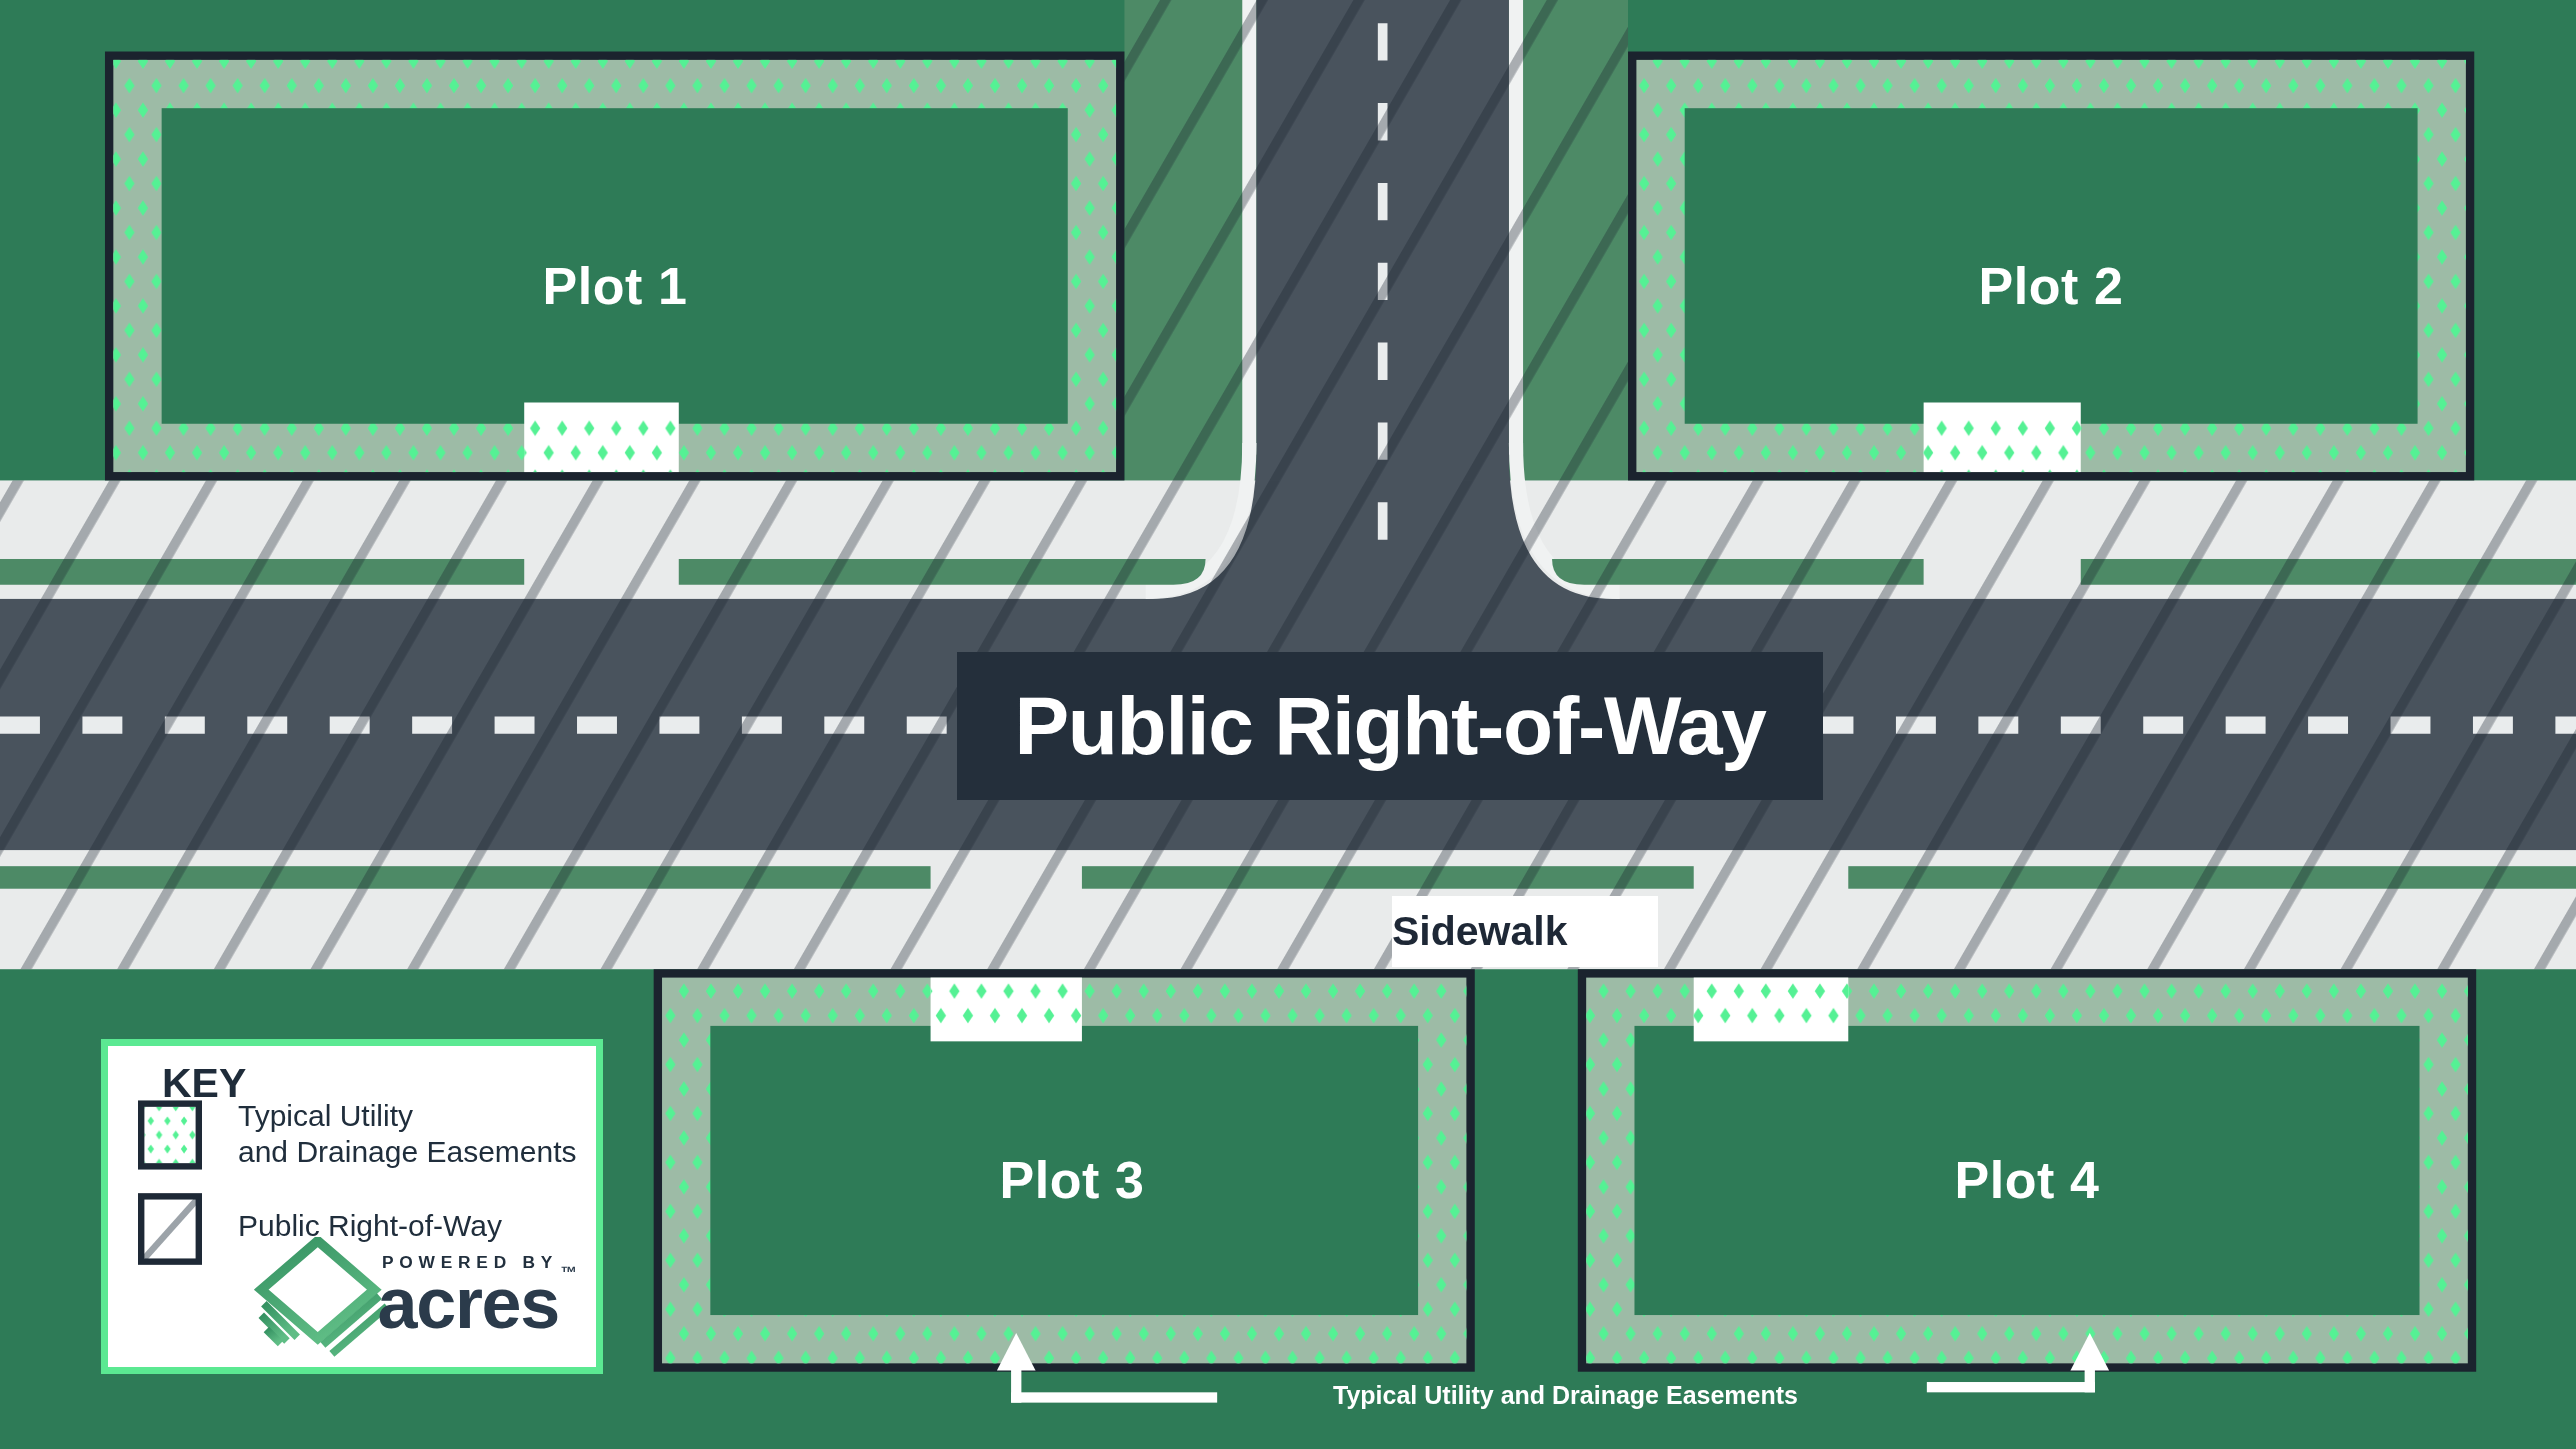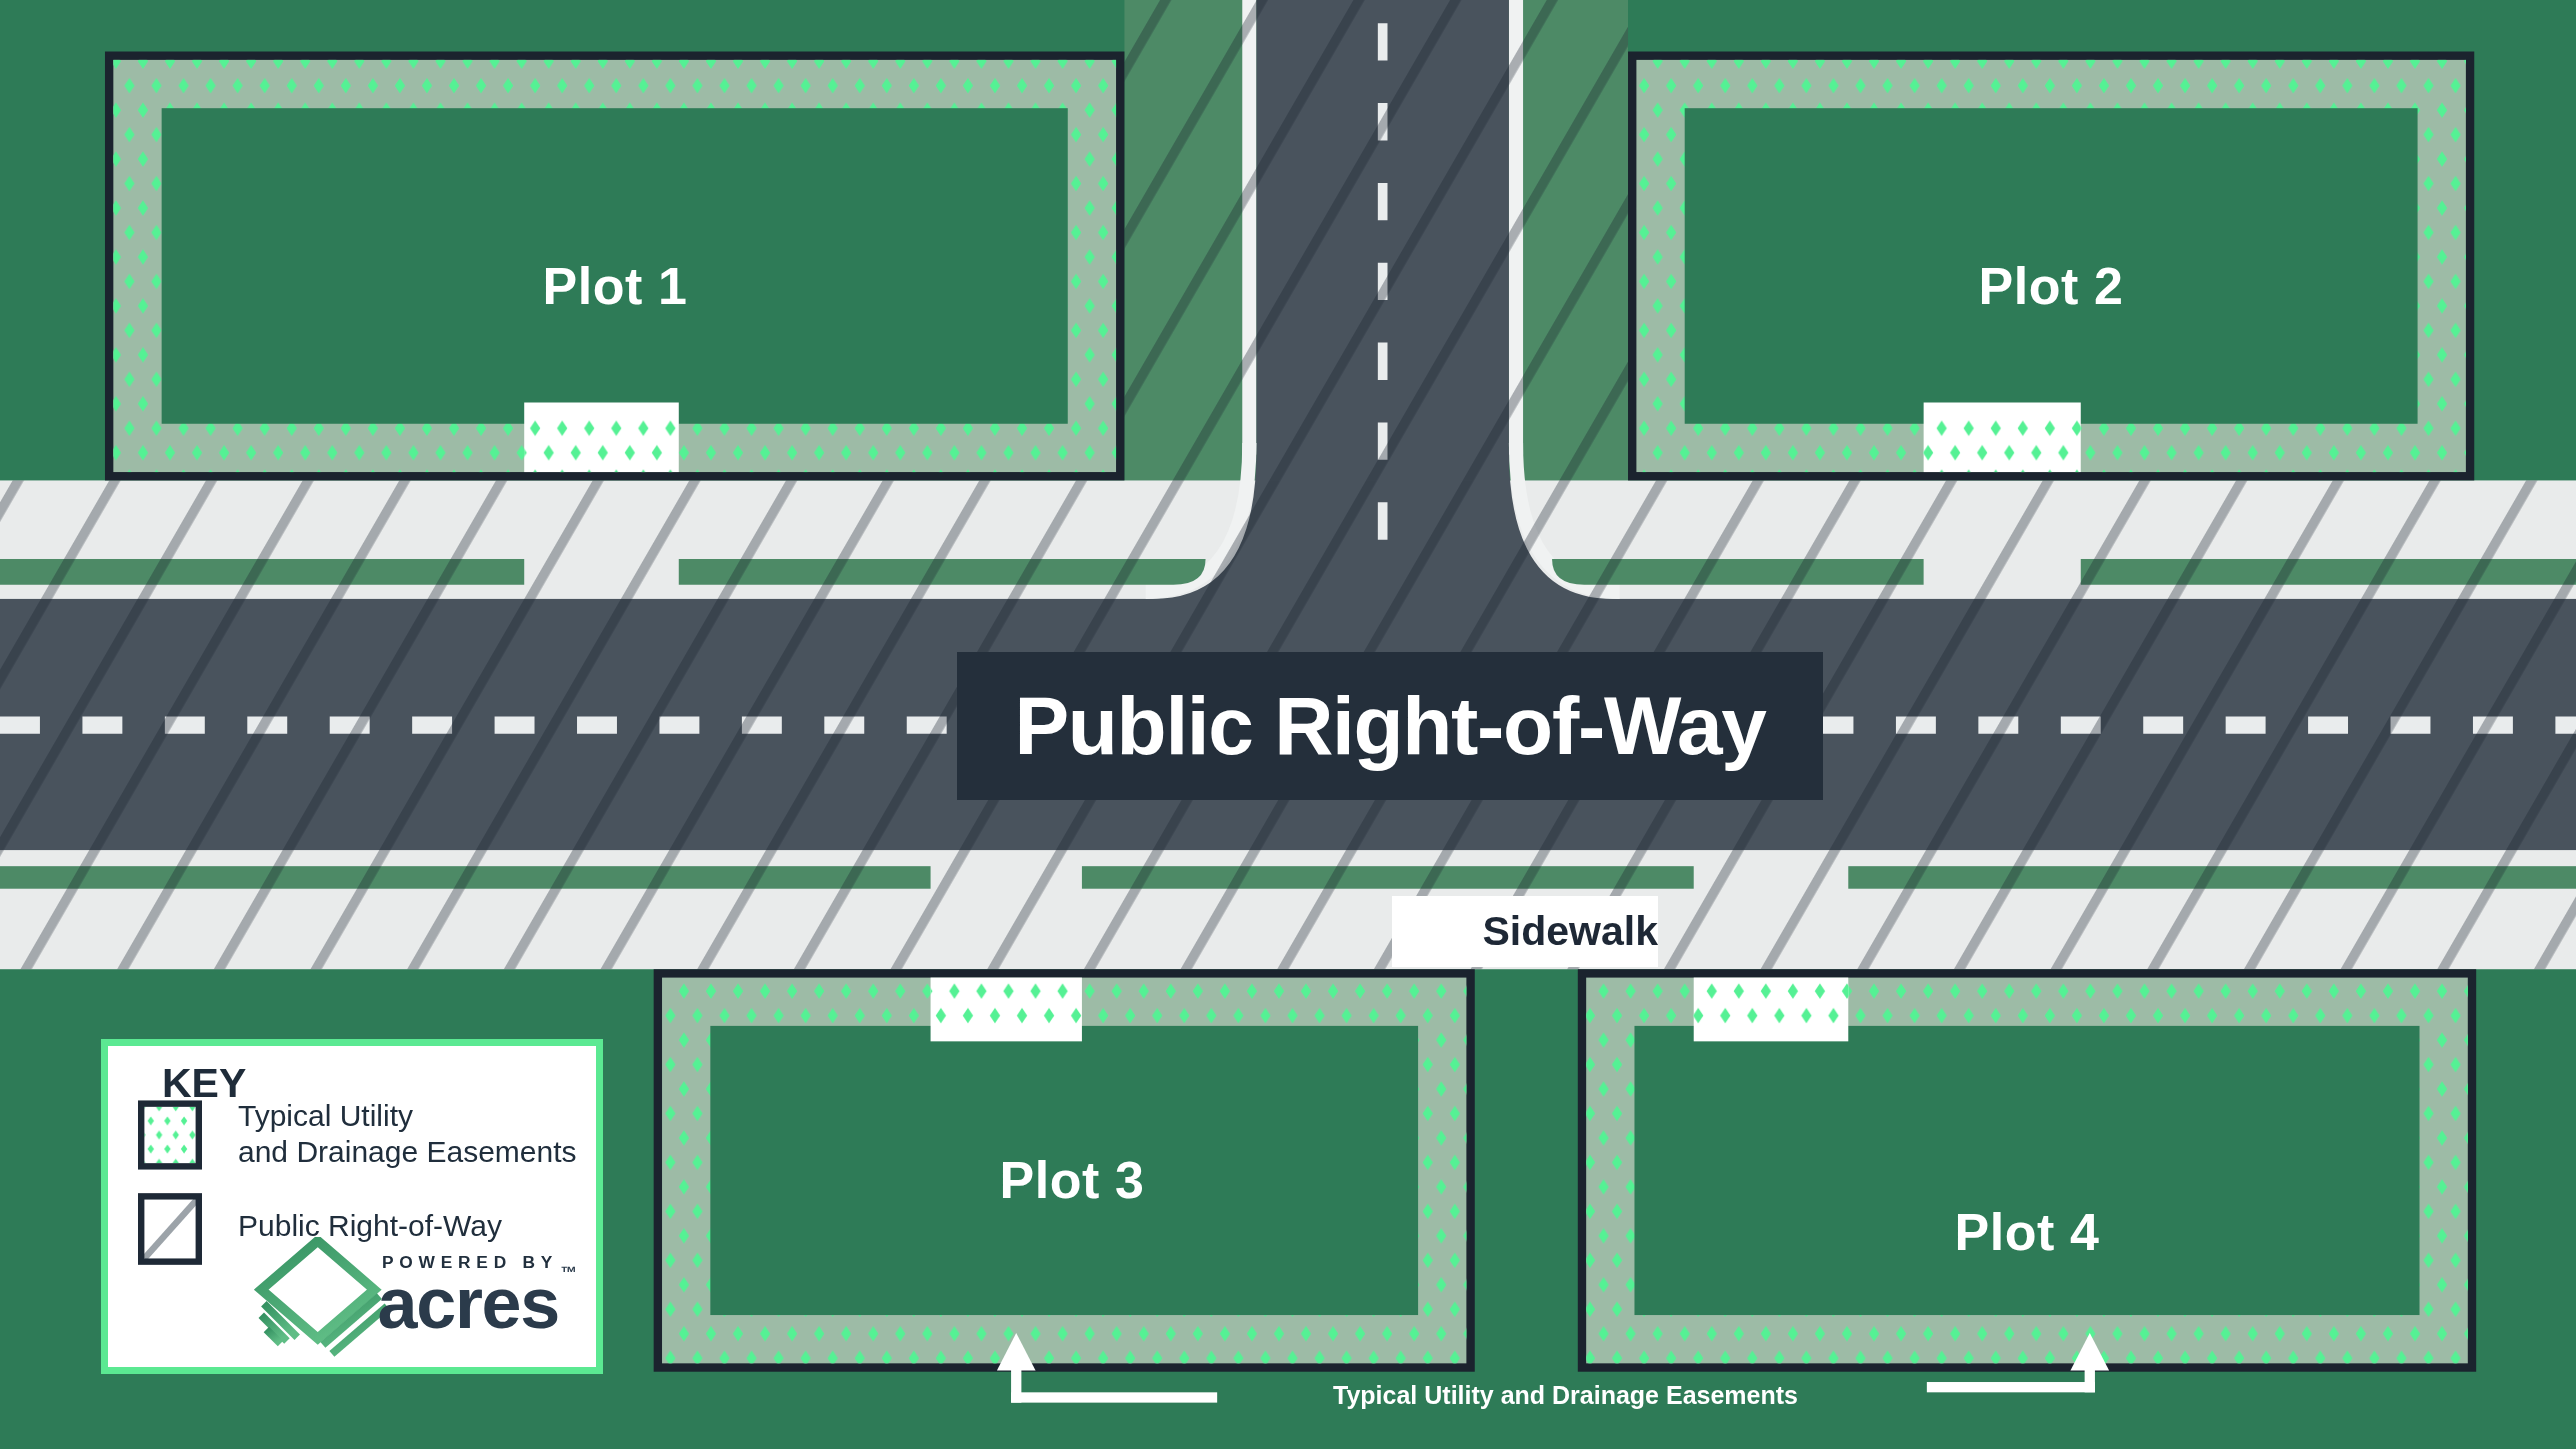--- a/index.html
+++ b/index.html
@@ -15,21 +15,21 @@
   }
   .row-label-box{
     position:absolute;left:957px;top:652px;width:866px;height:148px;
     background:#242F3B;display:flex;align-items:center;justify-content:center;
   }
   .row-label-box span{
     color:#FFFFFF;font-size:82px;font-weight:bold;letter-spacing:-1.3px;white-space:nowrap;
   }
   .sidewalk-box{
     position:absolute;left:1392px;top:896px;width:266px;height:71px;
-    background:#FFFFFF;display:flex;align-items:center;justify-content:flex-end;
+    background:#FFFFFF;display:flex;align-items:center;justify-content:flex-start;
   }
   .sidewalk-box span{color:#1E2836;font-size:41px;font-weight:bold;white-space:nowrap;}
   .annotation{
     position:absolute;left:1224px;top:1376px;width:683px;text-align:center;
     color:#FFFFFF;font-size:25px;font-weight:bold;white-space:nowrap;line-height:39px;
   }
   
   .key{
     position:absolute;left:101px;top:1039px;width:488px;height:321px;
     background:#FFFFFF;border:7.7px solid #5BE992;
@@ -158,21 +158,21 @@
       <rect x="1570" y="2162" width="320" height="16"></rect>
       <polygon points="3245,2070 3275,2128 3215,2128"></polygon>
       <rect x="3237" y="2126" width="16" height="36"></rect>
       <rect x="2992" y="2146" width="261" height="16"></rect>
     </g>
   </svg>
 
   <div class="plot-label" style="left:615px;top:286px;">Plot 1</div>
   <div class="plot-label" style="left:2051px;top:286px;">Plot 2</div>
   <div class="plot-label" style="left:1064px;top:1180px;margin-left:8px;">Plot 3</div>
-  <div class="plot-label" style="left:2027px;top:1232px;text-align:center;">Plot 4</div>
+  <div class="plot-label" style="left:2027px;top:1180px;text-align:center;">Plot 4</div>
 
   <div class="row-label-box">
     <span>Public Right-of-Way</span>
   </div>
 
   <div class="sidewalk-box">
     <span>Sidewalk</span>
   </div>
 
   <div class="annotation">Typical Utility and Drainage Easements</div>

